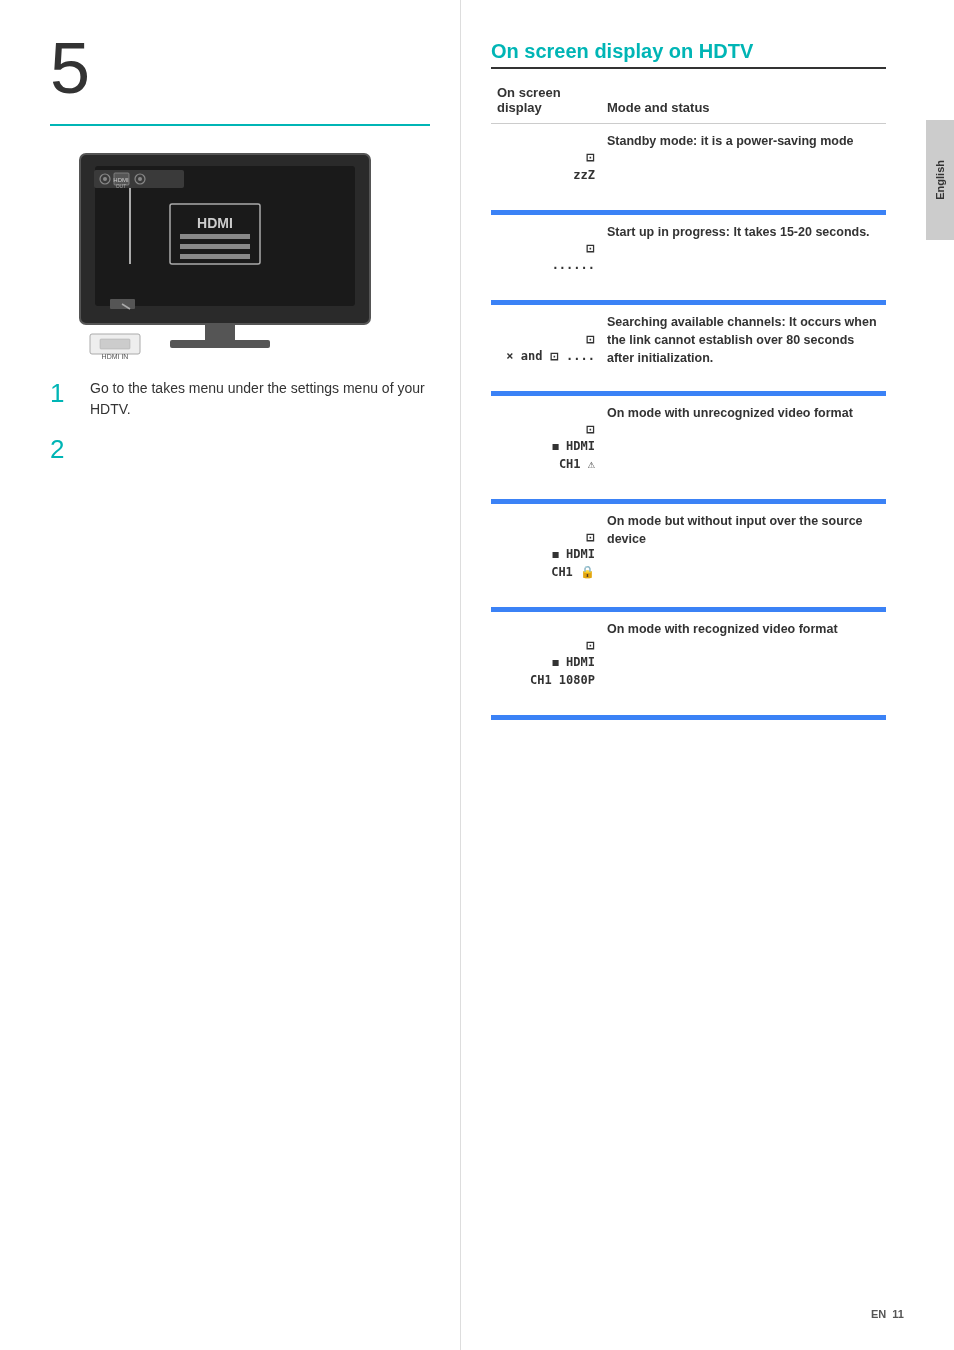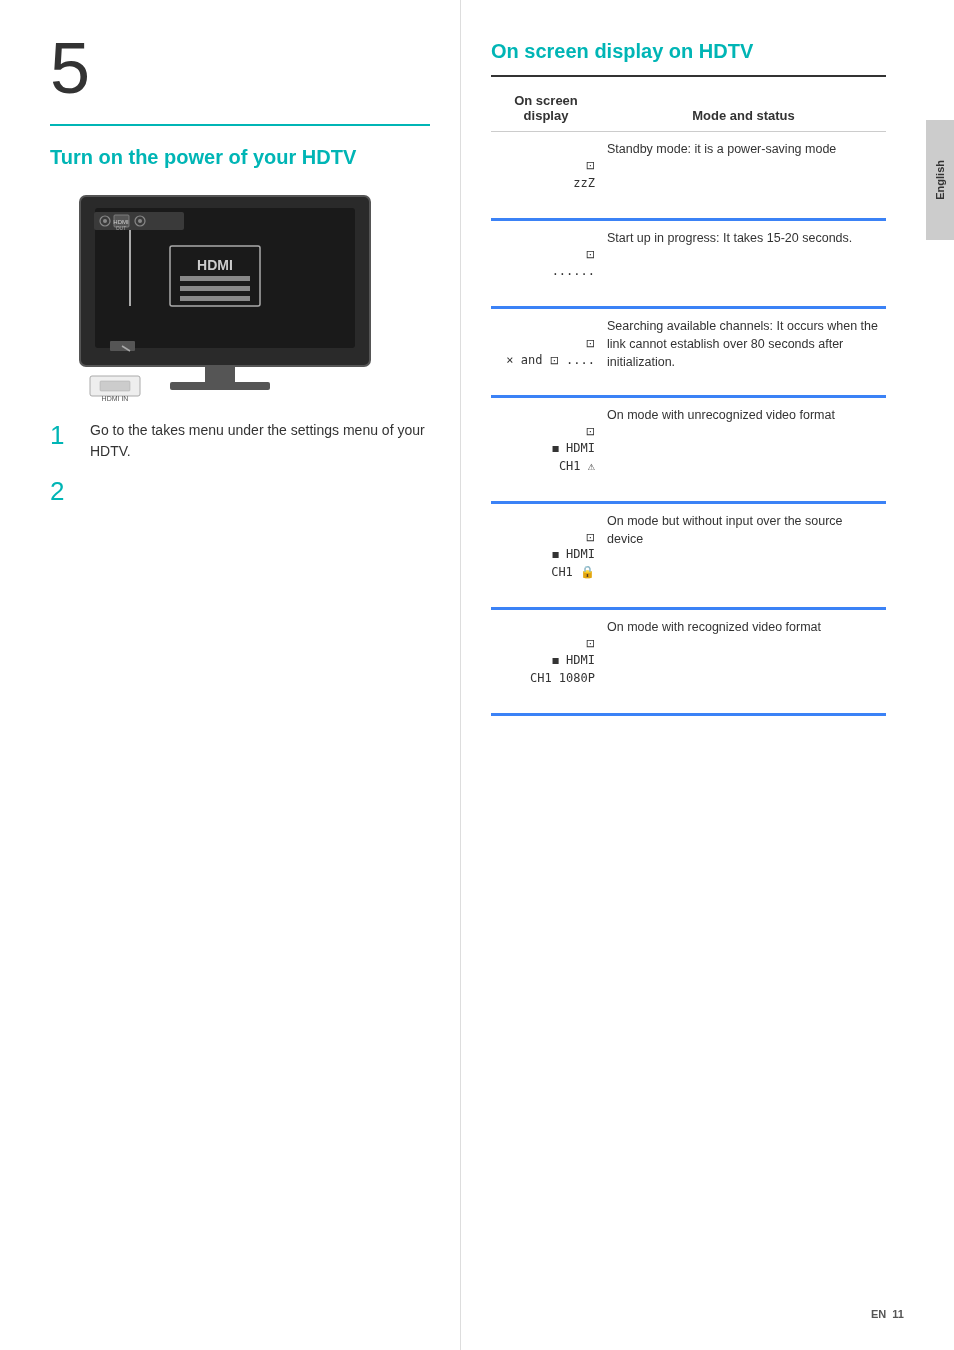--- a/index.html
+++ b/index.html
@@ -112,46 +112,47 @@
       width: 466px;
       padding: 40px 40px 40px 30px;
       border-left: 1px solid #ddd;
     }
 
     .right-col-title {
       font-size: 20px;
       font-weight: bold;
       color: #00b5b5;
       margin-bottom: 8px;
-      padding-bottom: 12px;
+      padding-bottom: 4px;
       border-bottom: 2px solid #333;
     }
 
     
     .status-table {
       width: 100%;
       border-collapse: collapse;
       margin-top: 0;
     }
     .status-table th {
       font-size: 13px;
       font-weight: bold;
       color: #333;
-      text-align: center;
+      text-align: left;
       padding: 8px 6px;
       border-bottom: 1px solid #ccc;
       vertical-align: bottom;
     }
     .status-table td {
       font-size: 12.5px;
       color: #333;
       padding: 8px 6px;
-      border-bottom: 3px solid #3b82f6;
+      border-bottom: 5px solid #3b82f6;
       vertical-align: top;
       line-height: 1.45;
+      font-weight: bold;
     }
     .status-table td:first-child {
       width: 110px;
       font-size: 12px;
       font-family: monospace;
       white-space: pre-wrap;
       text-align: right;
     }
 
     
@@ -178,21 +179,20 @@
 <div class="page-container">
 
   <div class="left-col">
 
     <div class="step-header">
       <div class="step-number">5</div>
     </div>
 
     <hr class="divider-teal">
 
-    <div class="section-subtitle">Turn on the power of your HDTV</div>
 
     
     <svg class="tv-svg" viewBox="0 0 340 220" xmlns="http://www.w3.org/2000/svg">
 
       <rect x="30" y="10" width="290" height="170" rx="6" ry="6" fill="#2a2a2a" stroke="#555" stroke-width="2"></rect>
 
       <rect x="45" y="22" width="260" height="140" rx="3" ry="3" fill="#1a1a1a"></rect>
 
       <rect x="120" y="60" width="90" height="60" rx="2" fill="none" stroke="#aaa" stroke-width="1.5"></rect>
       <text x="165" y="84" font-size="14" fill="#ccc" text-anchor="middle" font-weight="bold">HDMI</text>

